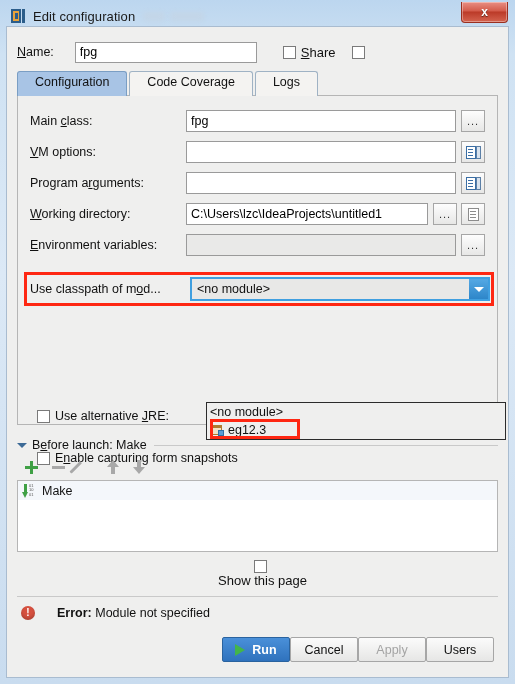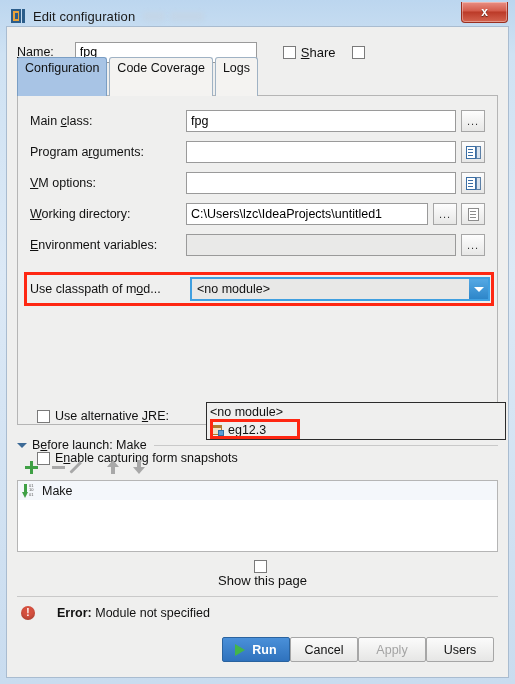--- a/index.html
+++ b/index.html
@@ -117,22 +117,22 @@
   }
   .cb-label { font-size: 13px; color: #111; margin-left: 5px; }
 
   
   .tabs {
     display: flex; align-items: flex-end;
     margin-top: 10px; height: 22px;
     position: relative; z-index: 3;
   }
   .tab {
-    height: 39px; line-height: 21px;
-    padding: 0 7px;
+    height: 25px; line-height: 21px;
+    padding: 0 17px;
     font-size: 12.5px; color: #111;
     border: 1px solid #9fb2c4;
     border-bottom: none;
     background: #f4f3f1;
     border-radius: 3px 3px 0 0;
     margin-right: 2px;
     box-sizing: border-box;
   }
   .tab.active {
     background: #a8c4e5;
@@ -467,37 +467,37 @@
 
       <div class="frow">
         <span class="flabel">Main <span class="u">c</span>lass:</span>
         <input class="fin wide2" value="fpg" style="">
         <div class="sqbtn">
           <span>...</span>
         </div>
       </div>
 
       <div class="frow">
-        <span class="flabel">Program a<span class="u">r</span>guments:</span>
+        <span class="flabel"><span class="u">V</span>M options:</span>
         <input class="fin wide2" value="" style="">
         <div class="sqbtn">
           <span class="icn-expand">
             <span class="pg">
                 <i></i>
                 <i></i>
                 <i></i>
                 <i></i>
               </span>
               <span class="sb"></span>
           </span>
         </div>
       </div>
 
       <div class="frow">
-        <span class="flabel"><span class="u">V</span>M options:</span>
+        <span class="flabel">Program a<span class="u">r</span>guments:</span>
         <input class="fin wide2" value="" style="">
         <div class="sqbtn">
           <span class="icn-expand">
             <span class="pg">
                 <i></i>
                 <i></i>
                 <i></i>
                 <i></i>
               </span>
               <span class="sb"></span>

